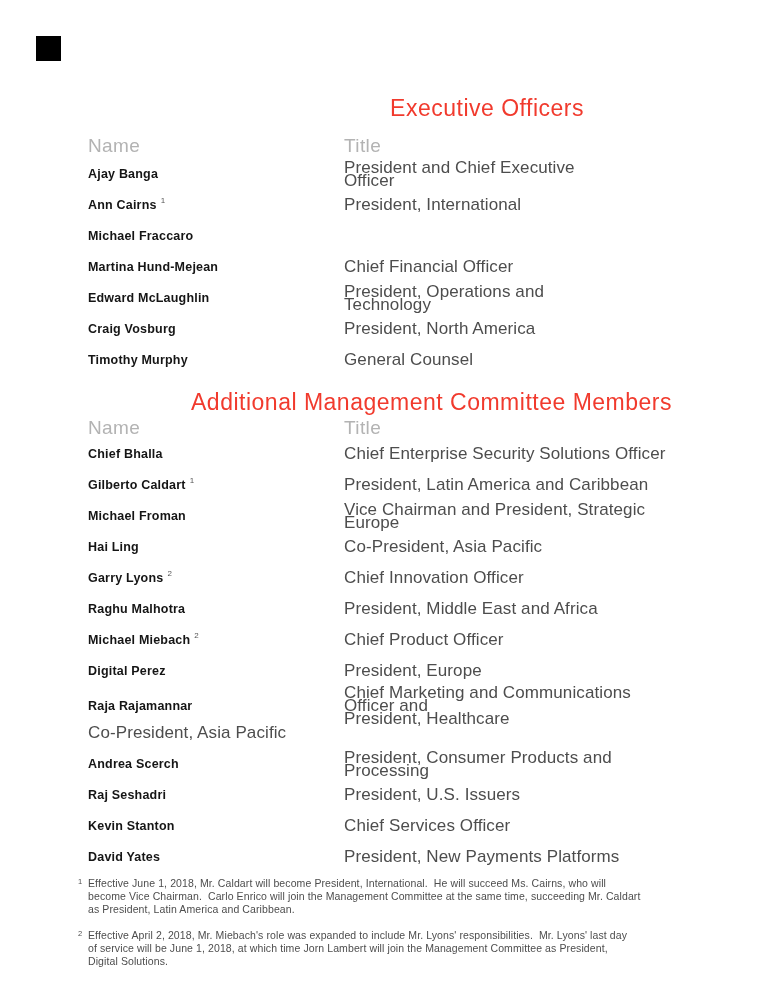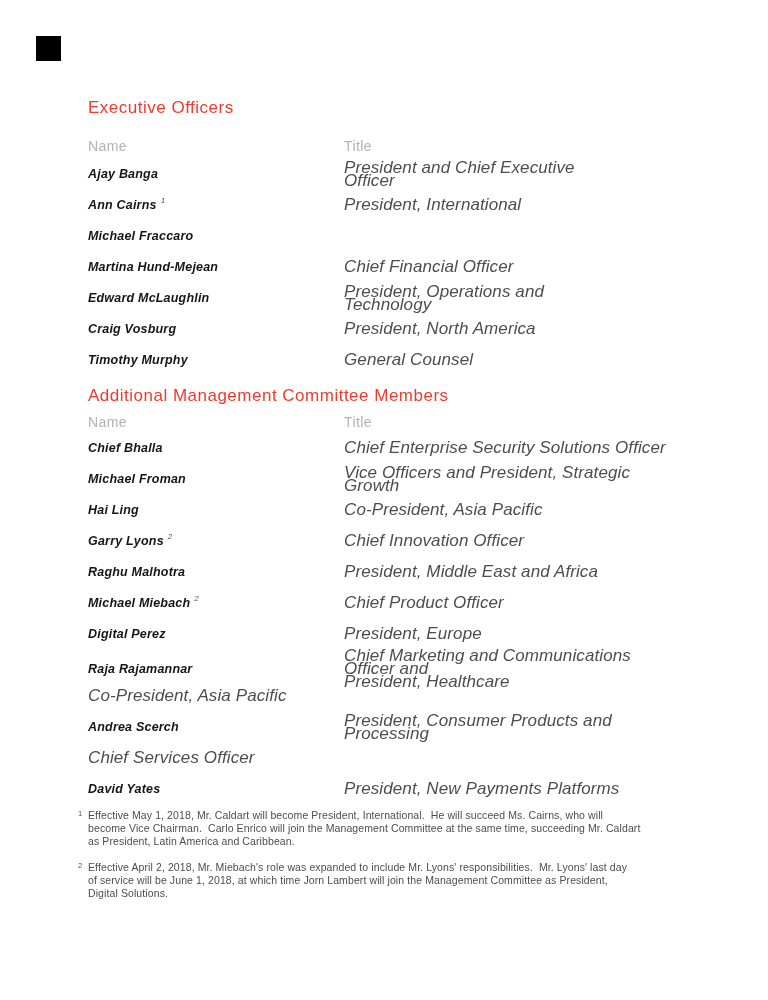--- a/index.html
+++ b/index.html
@@ -26,46 +26,46 @@
     top: 36px;
     width: 25px;
     height: 25px;
     background: #000000;
   }
   .section {
     margin-left: 88px;
   }
   .section-heading {
     margin: 0;
-    font-size: 17px;
+    font-size: 23px;
     font-weight: 400;
     line-height: 22px;
     letter-spacing: 0.5px;
     color: var(--red);
-    text-align: left;
+    text-align: right;
   }
   .sec1 { width: 496px; }
   .sec1 .section-heading { margin-bottom: 14px; }
-  .sec2 { width: 584px; margin-top: 10px; }
+  .sec2 { width: 584px; margin-top: 16px; }
   .sec2 .section-heading { margin-bottom: 4px; }
 
   .grid-row {
     display: grid;
     grid-template-columns: 256px 1fr;
     align-items: center;
   }
   .header-row { height: 25px; }
   .sec2 .header-row { height: 21px; }
   .col-head {
-    font-size: 14px;
+    font-size: 19px;
     font-weight: 400;
     color: var(--header-gray);
     letter-spacing: 0.4px;
   }
-  .row { height: 31px; font-style: italic; }
+  .row { height: 31px; }
   .name {
     font-size: 12.5px;
     font-weight: 700;
     color: var(--name-color);
     letter-spacing: 0.2px;
     white-space: nowrap;
   }
   .name sup {
     font-size: 8px;
     font-weight: 400;
@@ -152,22 +152,26 @@
   <div class="grid-row header-row">
     <span class="col-head">Name</span>
     <span class="col-head">Title</span>
   </div>
   <div>
       <div class="grid-row row">
         <span class="name">Chief Bhalla</span>
         <span class="title">Chief Enterprise Security Solutions Officer</span>
       </div>
       <div class="grid-row row">
+        <span class="name">Gilberto Caldart<sup>1</sup></span>
+        <span class="title">President, Latin America and Caribbean</span>
+      </div>
+      <div class="grid-row row">
         <span class="name">Michael Froman</span>
-        <span class="title">Vice Officers and President, Strategic Growth</span>
+        <span class="title">Vice Chairman and President, Strategic Europe</span>
       </div>
       <div class="grid-row row">
         <span class="name">Hai Ling</span>
         <span class="title">Co-President, Asia Pacific</span>
       </div>
       <div class="grid-row row">
         <span class="name">Garry Lyons<sup>2</sup></span>
         <span class="title">Chief Innovation Officer</span>
       </div>
       <div class="grid-row row">
@@ -188,33 +192,38 @@
 President, Healthcare</span>
       </div>
       <div class="grid-row row">
         <span class="title">Co-President, Asia Pacific</span>
       </div>
       <div class="grid-row row">
         <span class="name">Andrea Scerch</span>
         <span class="title">President, Consumer Products and Processing</span>
       </div>
       <div class="grid-row row">
+        <span class="name">Raj Seshadri</span>
+        <span class="title">President, U.S. Issuers</span>
+      </div>
+      <div class="grid-row row">
+        <span class="name">Kevin Stanton</span>
         <span class="title">Chief Services Officer</span>
       </div>
       <div class="grid-row row">
         <span class="name">David Yates</span>
         <span class="title">President, New Payments Platforms</span>
       </div>
     </div>
 </div>
 
 <div class="footnotes">
   <div class="footnote">
     <span class="fn-marker">1</span>
-    <span class="fn-text">Effective May 1, 2018, Mr. Caldart will become President, International.  He will succeed Ms. Cairns, who will
+    <span class="fn-text">Effective June 1, 2018, Mr. Caldart will become President, International.  He will succeed Ms. Cairns, who will
 become Vice Chairman.  Carlo Enrico will join the Management Committee at the same time, succeeding Mr. Caldart
 as President, Latin America and Caribbean.</span>
   </div>
   <div class="footnote">
     <span class="fn-marker">2</span>
     <span class="fn-text">Effective April 2, 2018, Mr. Miebach's role was expanded to include Mr. Lyons' responsibilities.  Mr. Lyons' last day
 of service will be June 1, 2018, at which time Jorn Lambert will join the Management Committee as President,
 Digital Solutions.</span>
   </div>
 </div>

